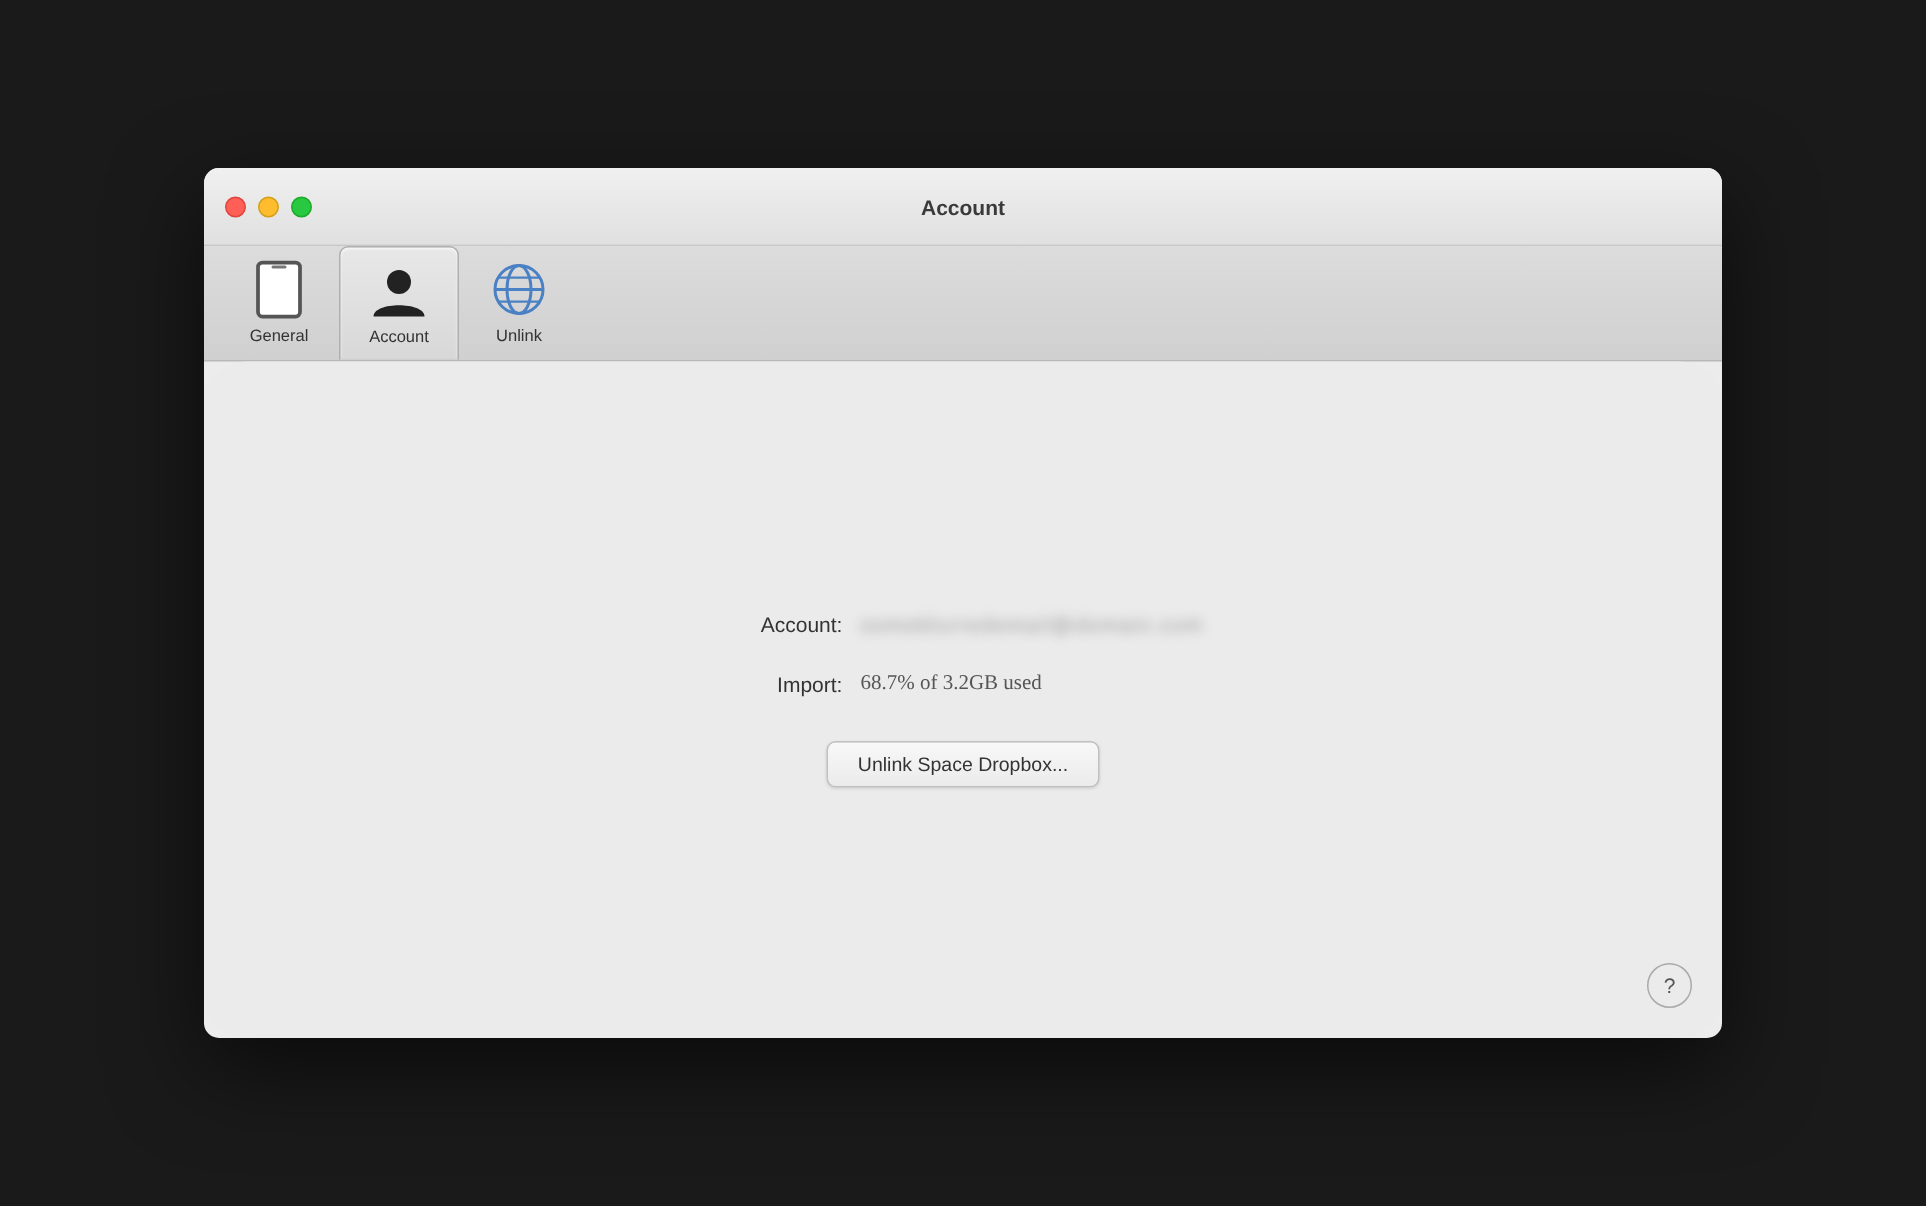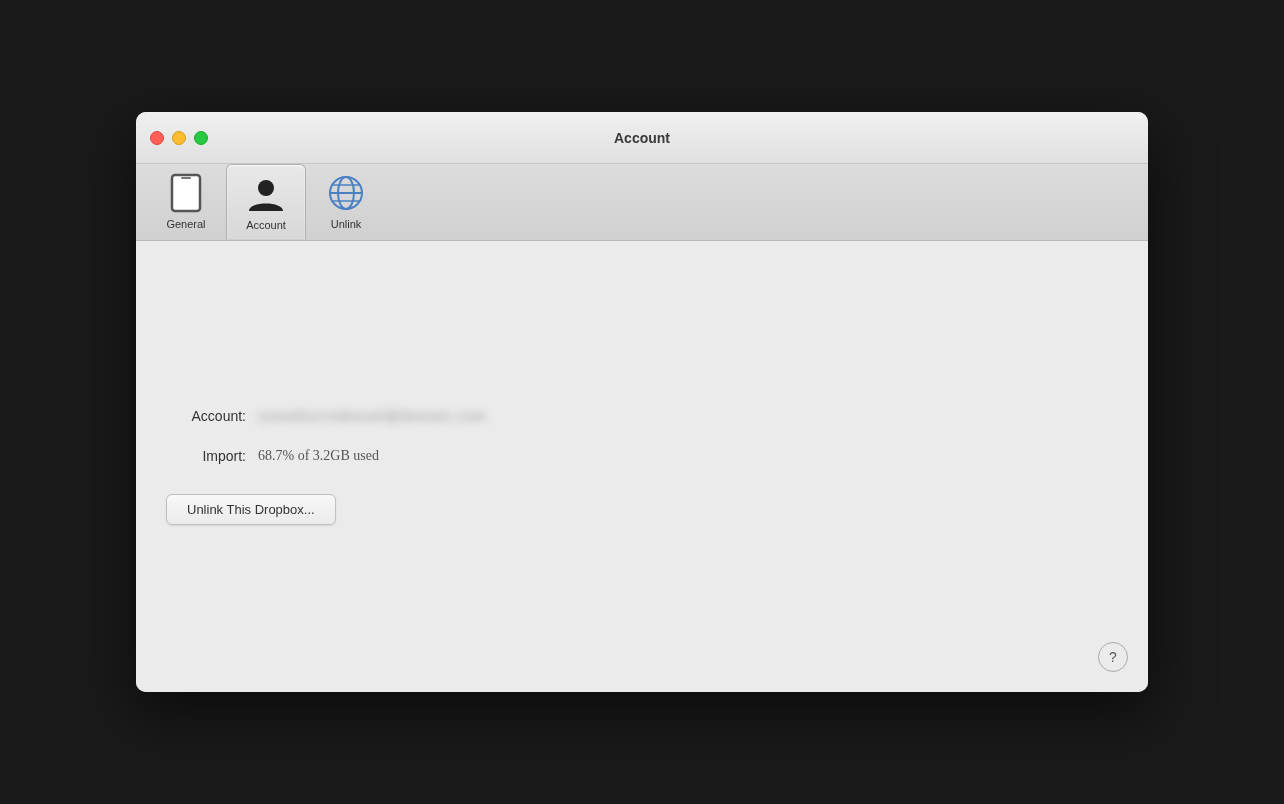--- a/index.html
+++ b/index.html
@@ -104,24 +104,25 @@
       font-size: 11px;
       color: #333;
       text-align: center;
     }
 
     .content-area {
       flex: 1;
       background: #ebebeb;
       display: flex;
       flex-direction: column;
-      align-items: flex-start;
+      align-items: center;
       justify-content: center;
       position: relative;
       padding: 30px;
+      border-radius: 28px;
     }
 
     .info-table {
       display: flex;
       flex-direction: column;
       gap: 24px;
       margin-bottom: 30px;
     }
 
     .info-row {
@@ -256,17 +257,17 @@
         <span class="blurred-email">someblurredemail@domain.com</span>
       </div>
 
       <div class="info-row">
         <span class="info-label">Import:</span>
         <span class="info-value">68.7% of 3.2GB used</span>
       </div>
 
     </div>
 
-    <button class="unlink-button">Unlink This Dropbox...</button>
+    <button class="unlink-button">Unlink Space Dropbox...</button>
 
     <button class="help-button">?</button>
   </div>
 </div>
 
 </body></html>

